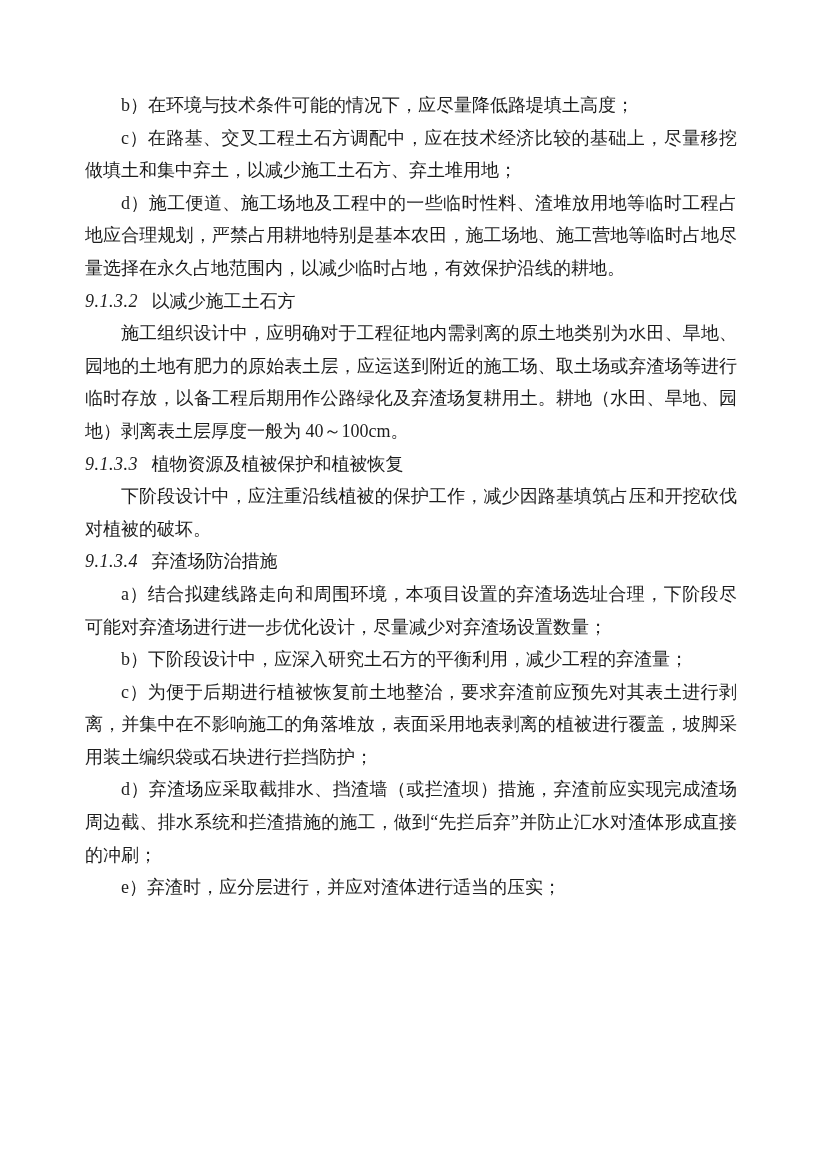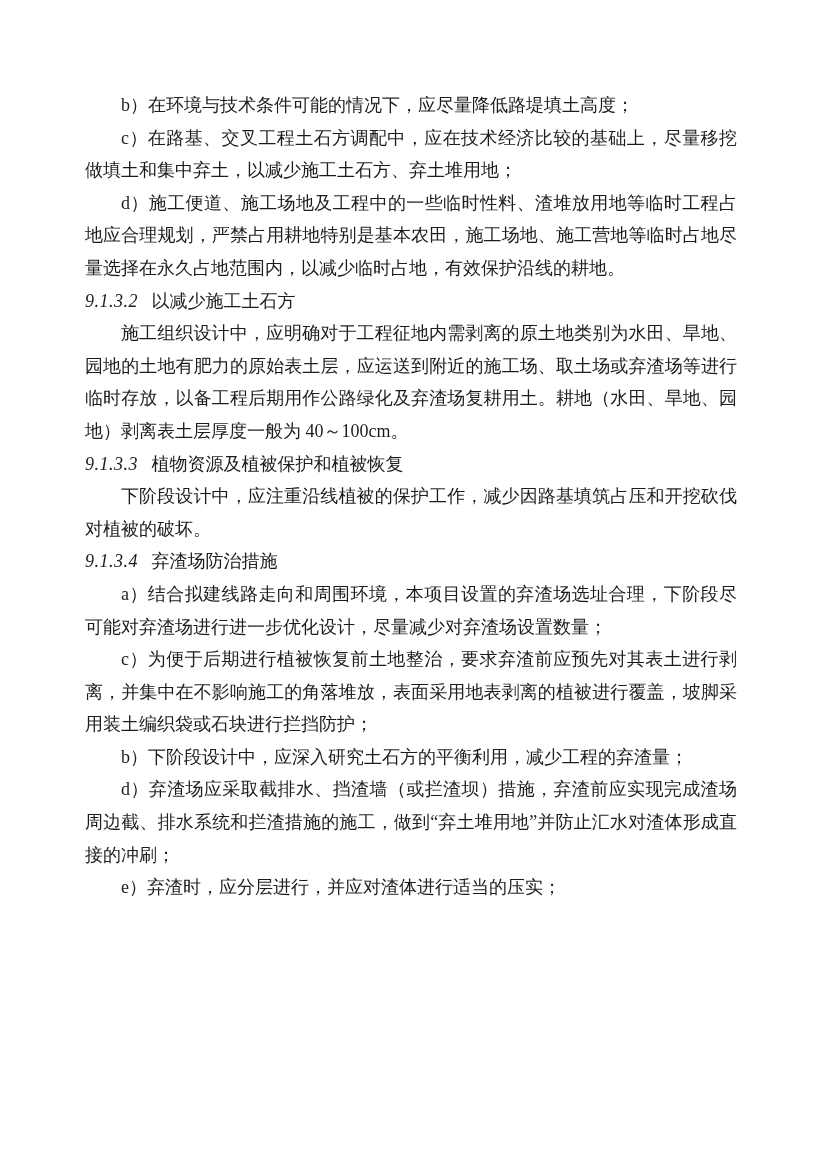--- a/index.html
+++ b/index.html
@@ -75,25 +75,25 @@
 
     <p class="para">下阶段设计中，应注重沿线植被的保护工作，减少因路基填筑占压和开挖砍伐对植被的破坏。</p>
 
 
     <h3 class="heading">
       <span class="hnum">9.1.3.4</span><span>弃渣场防治措施</span>
     </h3>
 
     <p class="para">a）结合拟建线路走向和周围环境，本项目设置的弃渣场选址合理，下阶段尽可能对弃渣场进行进一步优化设计，尽量减少对弃渣场设置数量；</p>
 
+    <p class="para">b）下阶段设计中，应深入研究土石方的平衡利用，减少工程的弃渣量；</p>
+
     <p class="para">c）为便于后期进行植被恢复前土地整治，要求弃渣前应预先对其表土进行剥离，并集中在不影响施工的角落堆放，表面采用地表剥离的植被进行覆盖，坡脚采用装土编织袋或石块进行拦挡防护；</p>
 
-    <p class="para">b）下阶段设计中，应深入研究土石方的平衡利用，减少工程的弃渣量；</p>
-
-    <p class="para">d）弃渣场应采取截排水、挡渣墙（或拦渣坝）措施，弃渣前应实现完成渣场周边截、排水系统和拦渣措施的施工，做到“弃土堆用地”并防止汇水对渣体形成直接的冲刷；</p>
+    <p class="para">d）弃渣场应采取截排水、挡渣墙（或拦渣坝）措施，弃渣前应实现完成渣场周边截、排水系统和拦渣措施的施工，做到“先拦后弃”并防止汇水对渣体形成直接的冲刷；</p>
 
     <p class="para">e）弃渣时，应分层进行，并应对渣体进行适当的压实；</p>
 
   </div>
 
   <div class="footer">
     <span>117</span>
   </div>
 </div>
 

